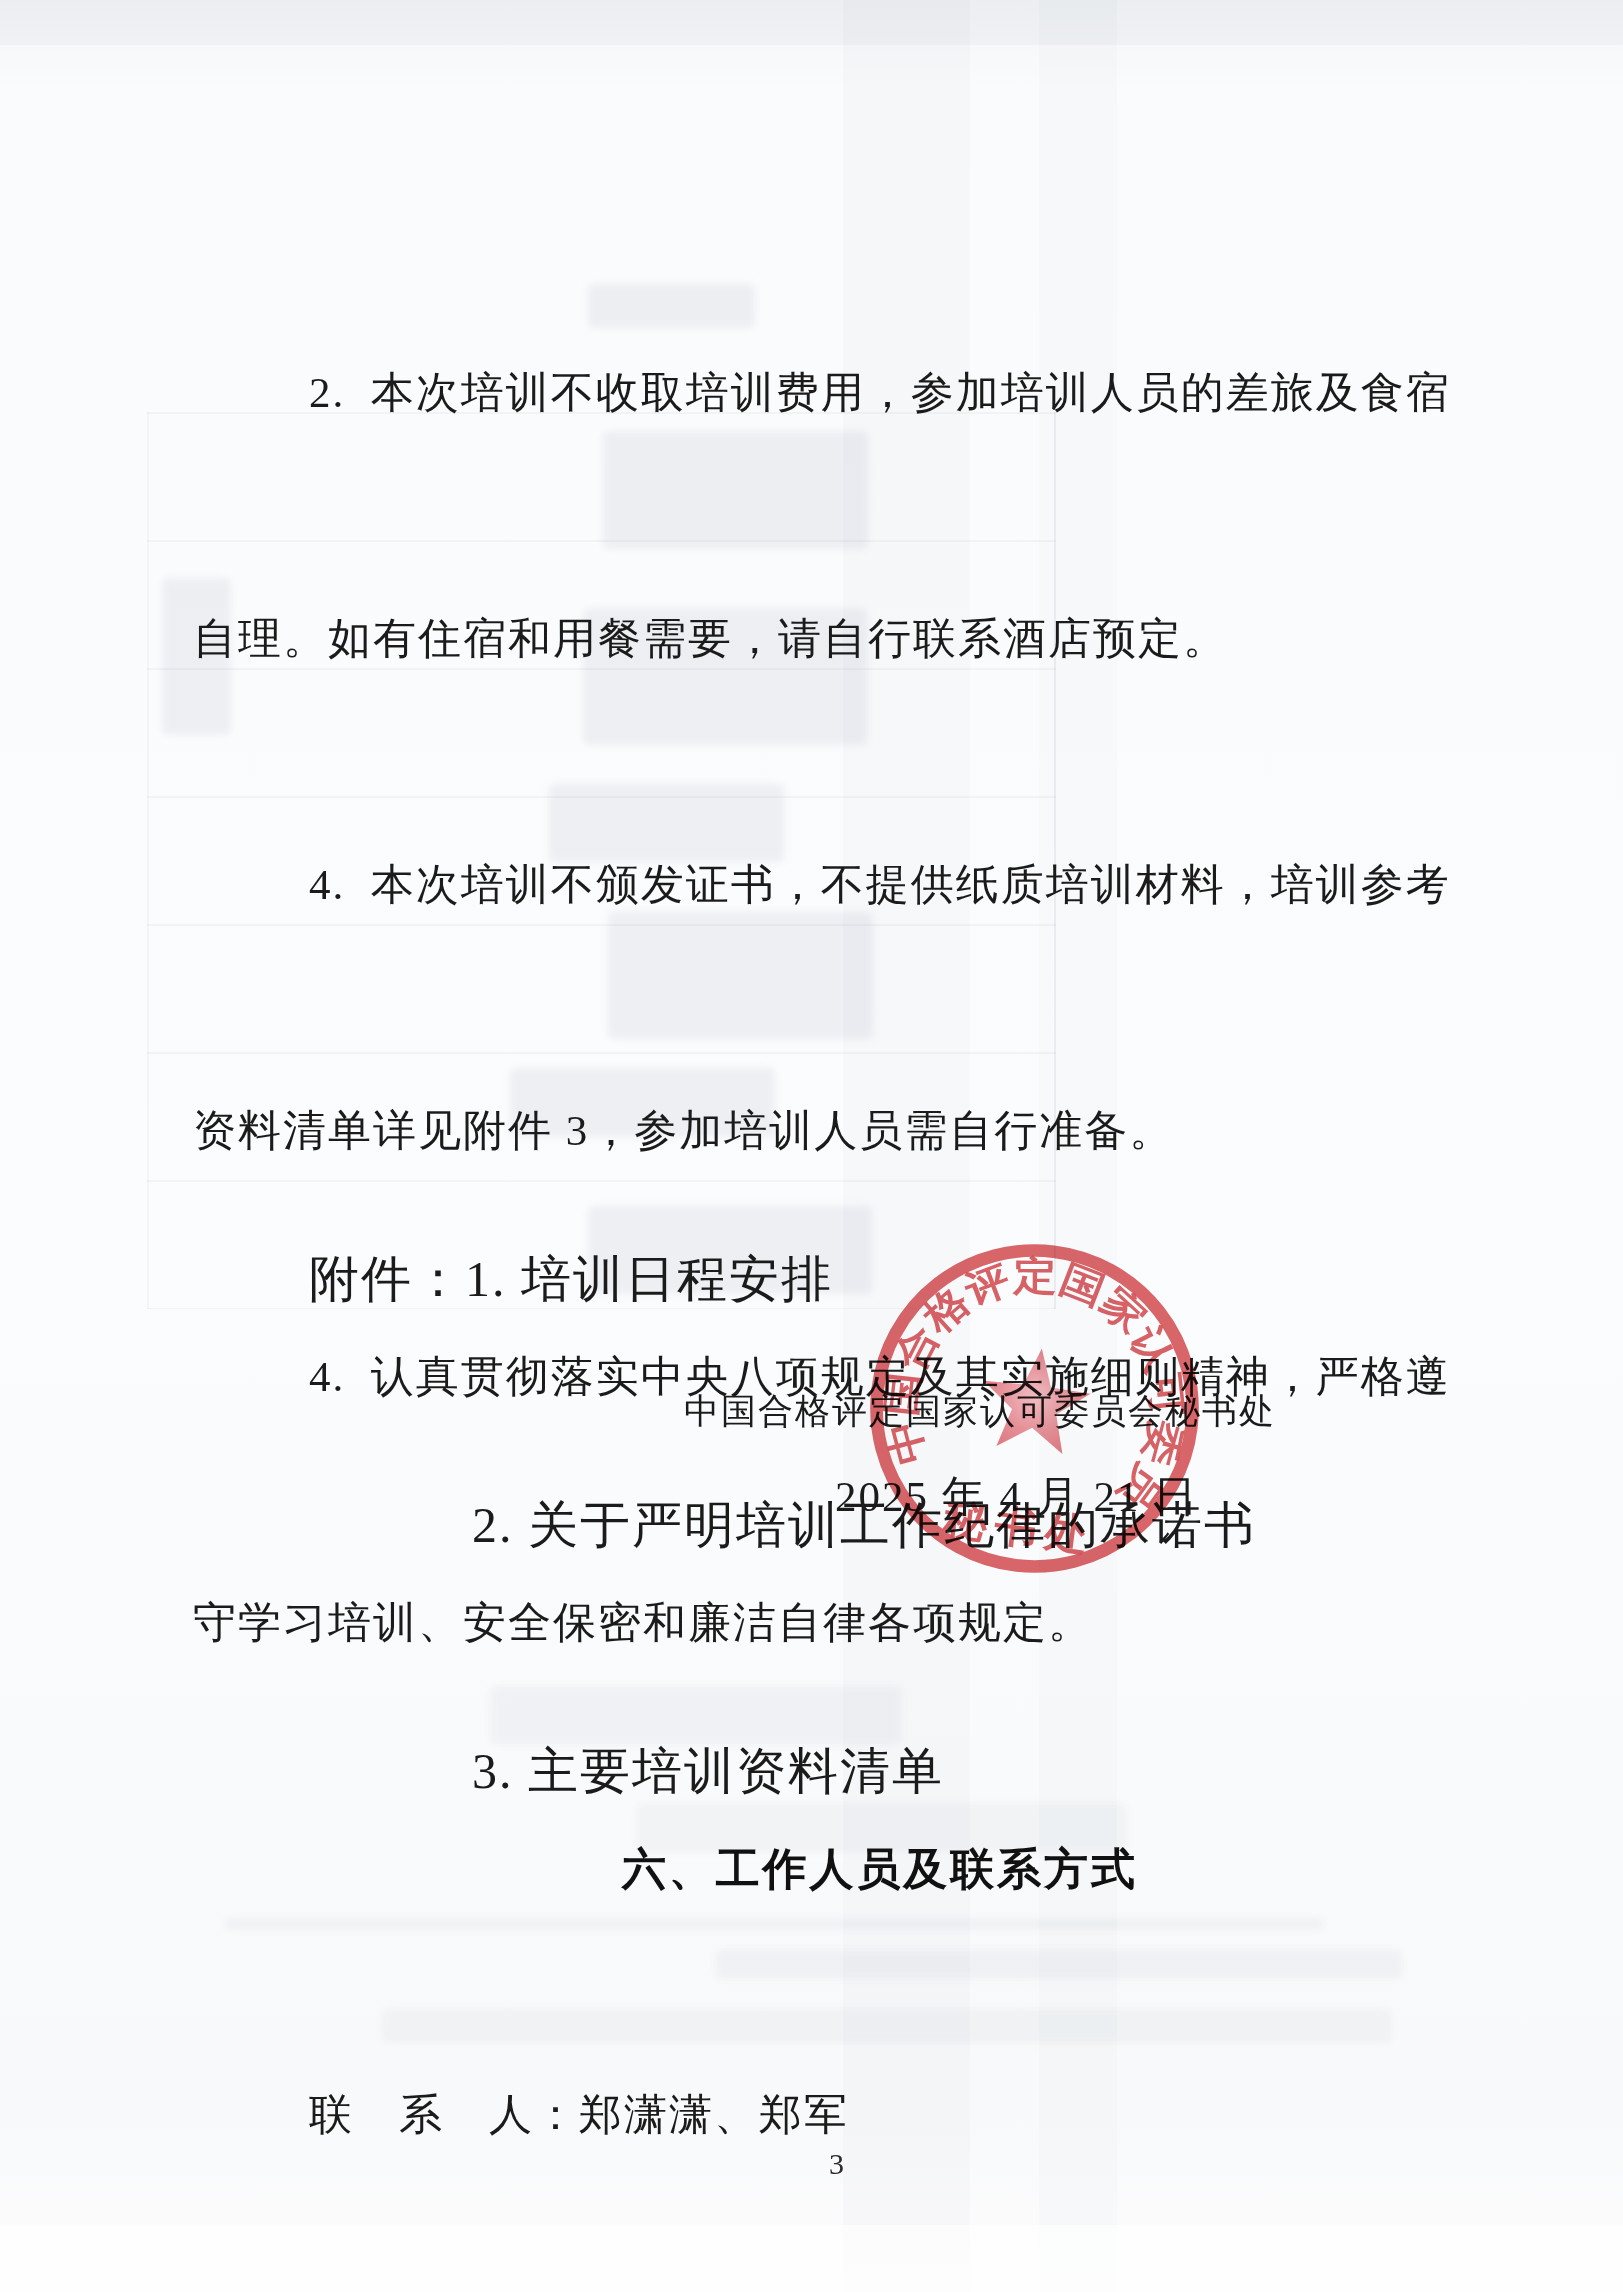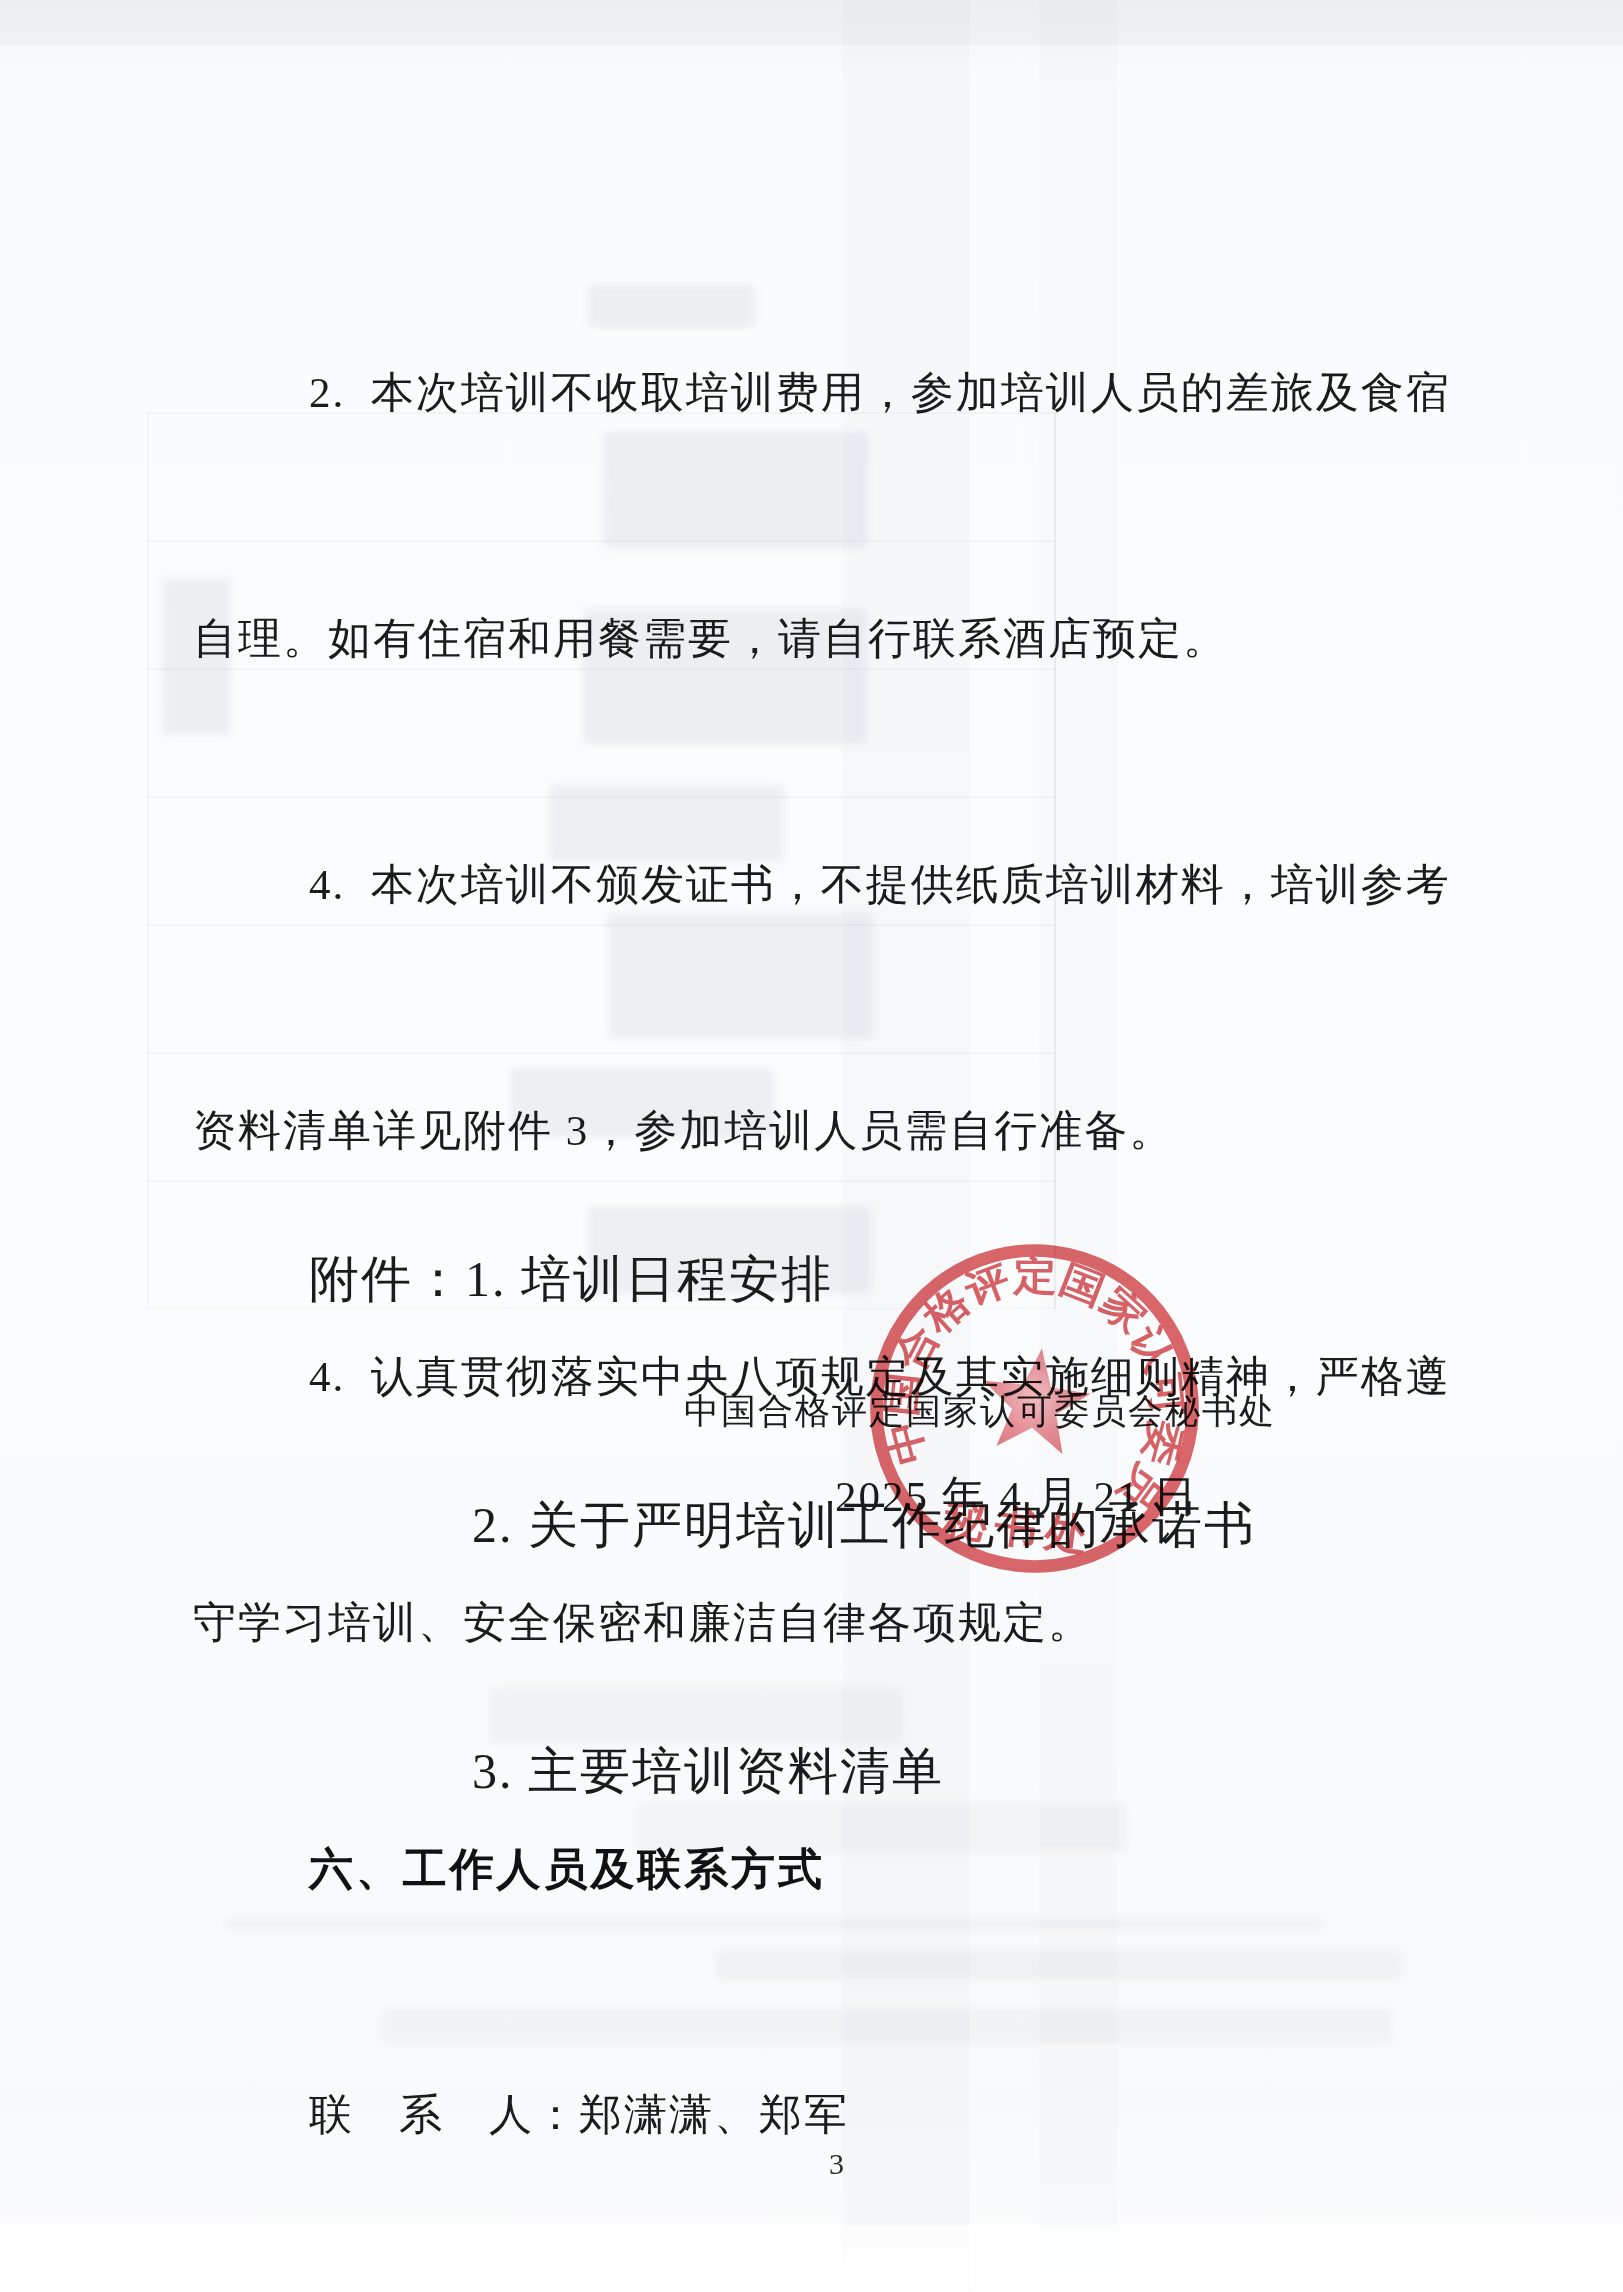--- a/index.html
+++ b/index.html
@@ -43,20 +43,21 @@
     position: absolute; left: 193px; top: 188px;
     font-size: 43px; letter-spacing: 2px; line-height: 82px;
     white-space: pre; z-index: 2;
   }
   .ln { height: 82px; }
   .ind { padding-left: 116px; }
   .heading {
     font-family: "Liberation Sans", sans-serif;
     font-weight: 700; font-size: 44px; letter-spacing: 2.9px;
     color: #111;
+    text-align: center;
   }
   .attach-block {
     position: absolute; left: 309px; top: 1074px;
     font-size: 50px; letter-spacing: 2px; line-height: 82px;
     white-space: pre; z-index: 2;
   }
   .att-item { padding-left: 163px; }
 
   .signature {
     position: absolute; left: 684px; top: 1388px;

